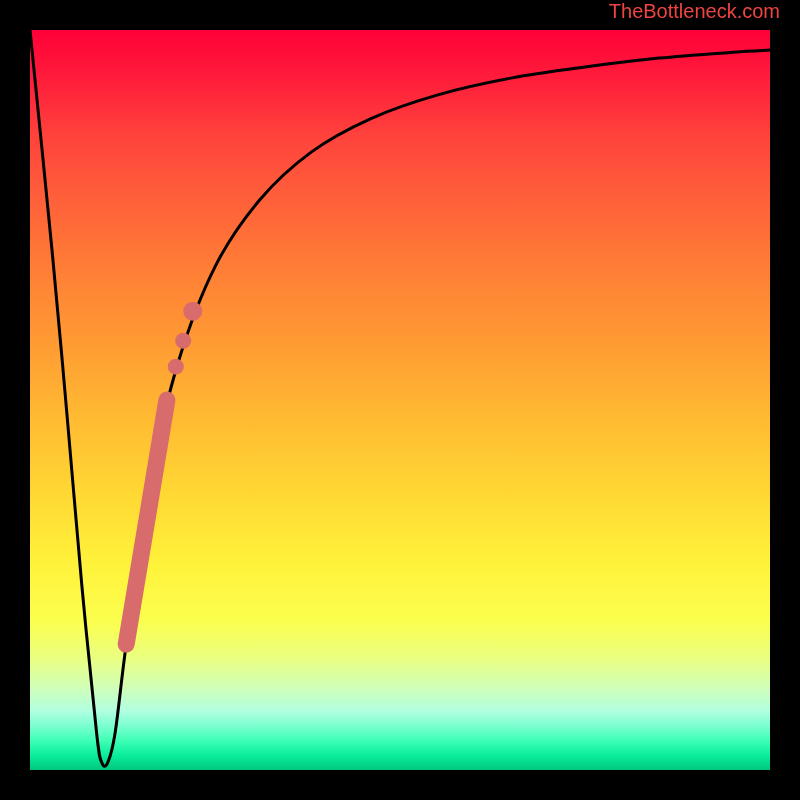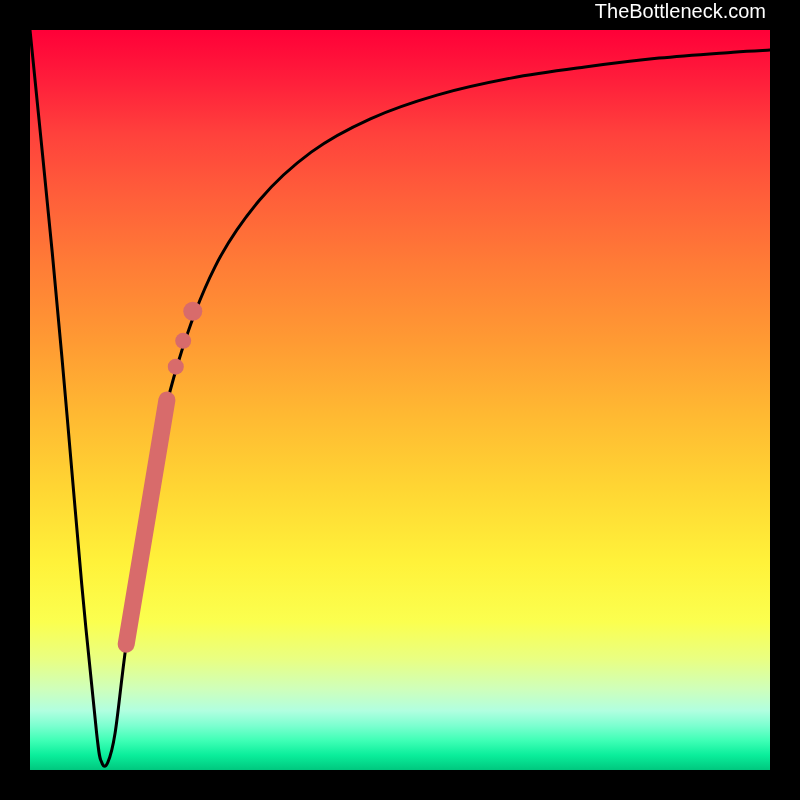--- a/index.html
+++ b/index.html
@@ -46,23 +46,23 @@
   svg.curve {
     position: absolute;
     left: 0;
     top: 0;
     width: 740px;
     height: 740px;
   }
   .watermark {
     position: absolute;
     top: 0;
-    right: 34px;
+    right: 20px;
     font: 20px Arial, Helvetica, sans-serif;
-    color: #ffffff;
+    color: #ef4444;
     letter-spacing: 0px;
     user-select: none;
   }
 </style>
 </head>
 <body>
 
 <div class="frame">
   <div class="watermark">TheBottleneck.com</div>
   <div class="plot">

